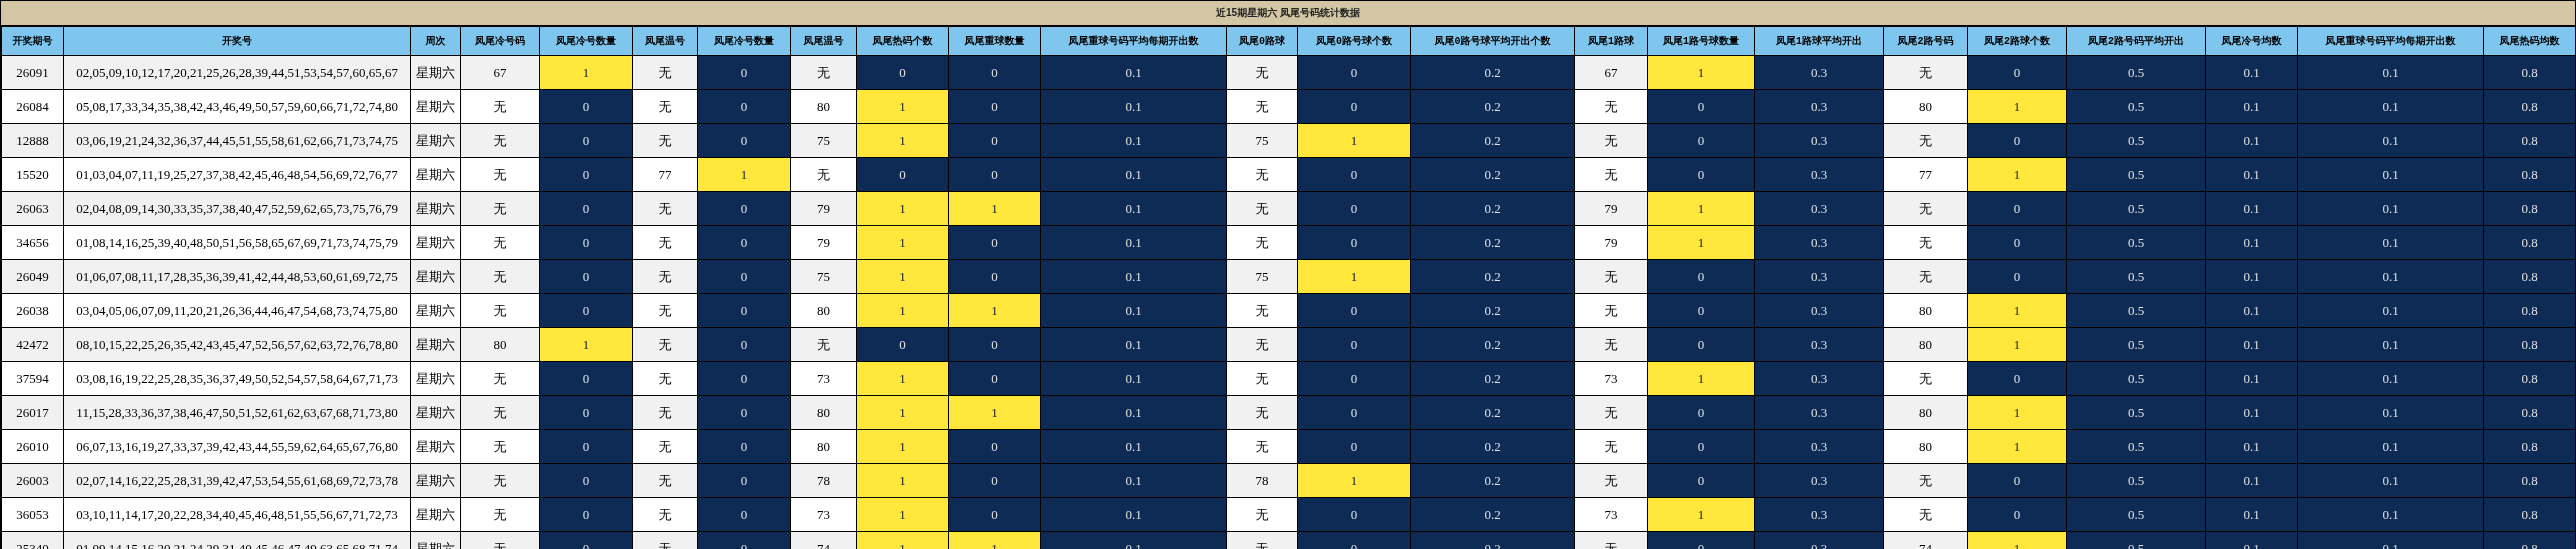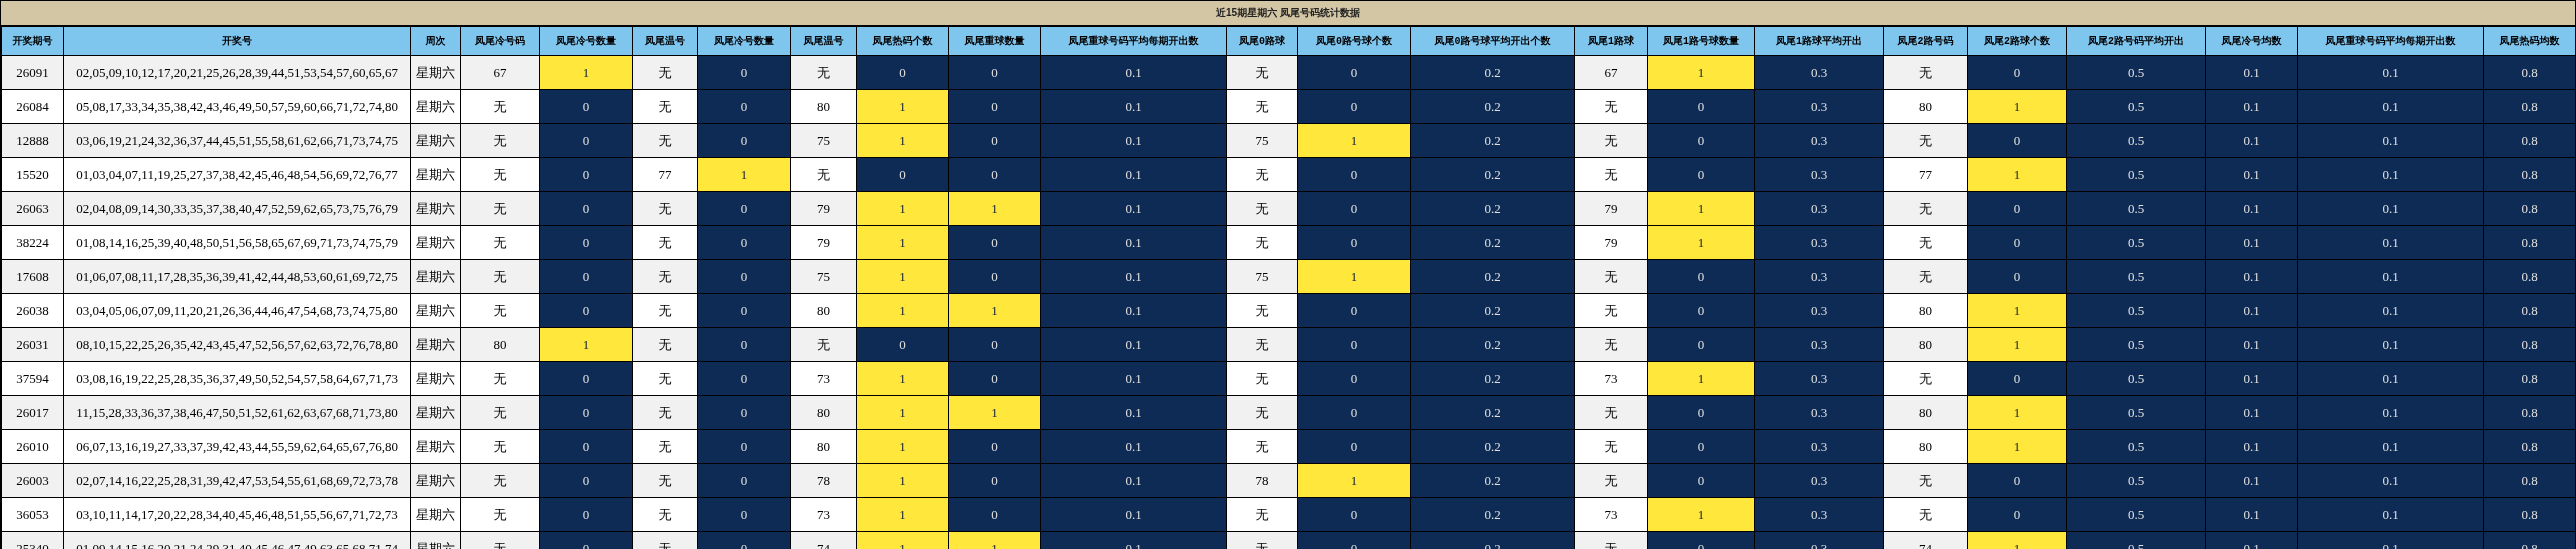--- a/index.html
+++ b/index.html
@@ -227,21 +227,21 @@
           <td class="hl">1</td>
           <td class="navy">0.3</td>
           <td class="light">无</td>
           <td class="navy">0</td>
           <td class="navy">0.5</td>
           <td class="navy">0.1</td>
           <td class="navy">0.1</td>
           <td class="navy">0.8</td>
         </tr>
         <tr class="even">
-          <td class="light">38224</td>
+          <td class="light">34656</td>
           <td class="light">01,08,14,16,25,39,40,48,50,51,56,58,65,67,69,71,73,74,75,79</td>
           <td class="light">星期六</td>
           <td class="light">无</td>
           <td class="navy">0</td>
           <td class="light">无</td>
           <td class="navy">0</td>
           <td class="light">79</td>
           <td class="hl">1</td>
           <td class="navy">0</td>
           <td class="navy">0.1</td>
@@ -252,21 +252,21 @@
           <td class="hl">1</td>
           <td class="navy">0.3</td>
           <td class="light">无</td>
           <td class="navy">0</td>
           <td class="navy">0.5</td>
           <td class="navy">0.1</td>
           <td class="navy">0.1</td>
           <td class="navy">0.8</td>
         </tr>
         <tr class="odd">
-          <td class="light">17608</td>
+          <td class="light">26049</td>
           <td class="light">01,06,07,08,11,17,28,35,36,39,41,42,44,48,53,60,61,69,72,75</td>
           <td class="light">星期六</td>
           <td class="light">无</td>
           <td class="navy">0</td>
           <td class="light">无</td>
           <td class="navy">0</td>
           <td class="light">75</td>
           <td class="hl">1</td>
           <td class="navy">0</td>
           <td class="navy">0.1</td>
@@ -302,21 +302,21 @@
           <td class="navy">0</td>
           <td class="navy">0.3</td>
           <td class="light">80</td>
           <td class="hl">1</td>
           <td class="navy">0.5</td>
           <td class="navy">0.1</td>
           <td class="navy">0.1</td>
           <td class="navy">0.8</td>
         </tr>
         <tr class="odd">
-          <td class="light">26031</td>
+          <td class="light">42472</td>
           <td class="light">08,10,15,22,25,26,35,42,43,45,47,52,56,57,62,63,72,76,78,80</td>
           <td class="light">星期六</td>
           <td class="light">80</td>
           <td class="hl">1</td>
           <td class="light">无</td>
           <td class="navy">0</td>
           <td class="light">无</td>
           <td class="navy">0</td>
           <td class="navy">0</td>
           <td class="navy">0.1</td>

